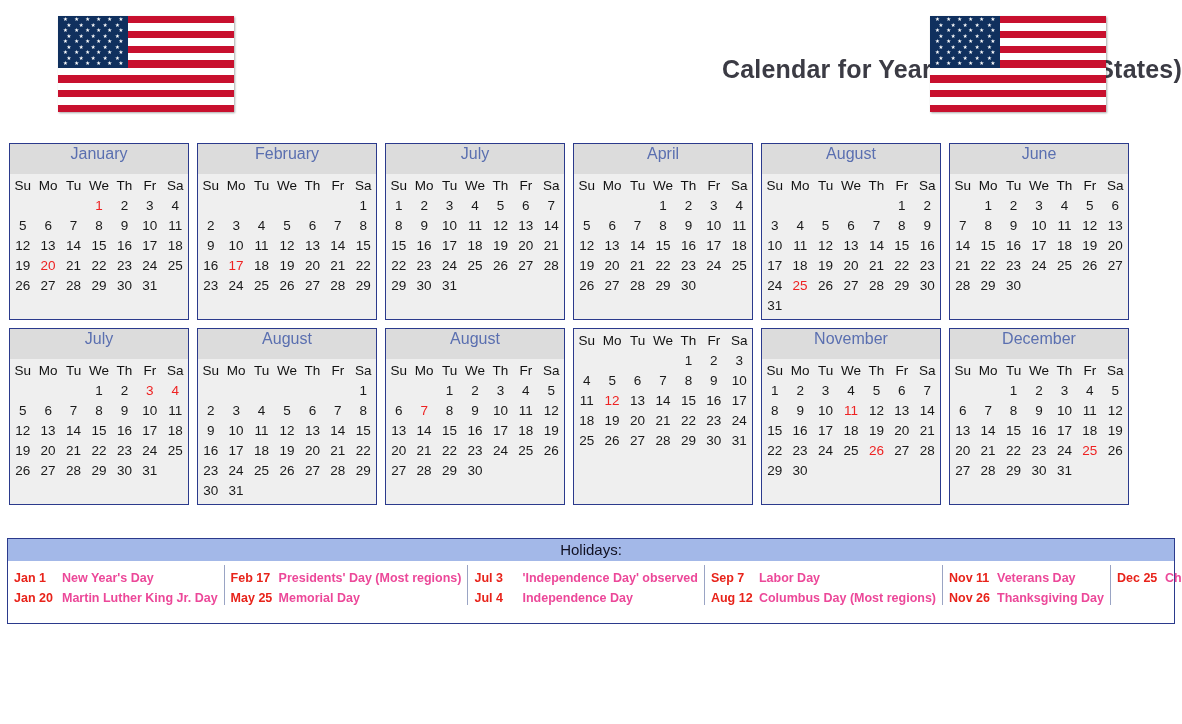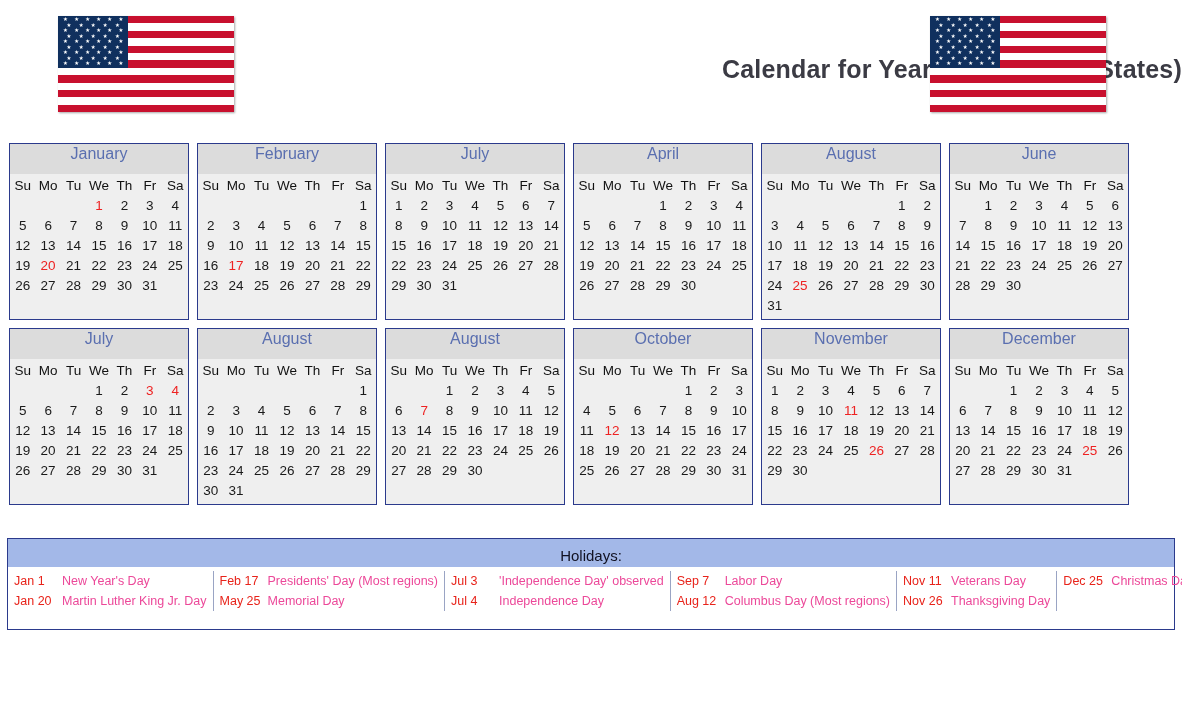--- a/index.html
+++ b/index.html
@@ -129,40 +129,41 @@
     width: 1168px;
     border: 1px solid #2b3a8c;
     background: #ffffff;
     box-sizing: border-box;
   }
   .holidays-title {
     background: #a3b8e8;
     color: #111122;
     text-align: center;
     font-size: 15px;
-    padding: 8px 0 3px;
+    padding: 2px 0 3px;
   }
   .holidays-body {
     display: flex;
     padding: 4px 0 18px;
     box-sizing: border-box;
     min-height: 62px;
   }
   .hol-col {
     flex: 1 1 0;
     padding: 0 6px;
     box-sizing: border-box;
     border-right: 1px solid #9aa4c4;
   }
   .hol-col:last-child { border-right: none; }
   .hol-row {
     display: flex;
-    align-items: center;
+    align-items: flex-end;
     height: 20px;
     white-space: nowrap;
+    font-weight: bold;
   }
   .hol-date {
     color: #e8231a;
     font-size: 12.5px;
     min-width: 44px;
     flex: 0 0 auto;
   }
   .hol-name {
     color: #ec4899;
     font-size: 12.5px;
@@ -941,21 +942,20 @@
             <td>30</td>
             <td class="empty"></td>
             <td class="empty"></td>
             <td class="empty"></td>
           </tr>
         </tbody>
       </table>
       <div class="month-pad" style="height: 20px;"></div>
     </div>
     <div class="month">
-      <div class="month-name">October</div>
       <table class="month-grid">
         <thead>
           <tr>
             <th>Su</th>
             <th>Mo</th>
             <th>Tu</th>
             <th>We</th>
             <th>Th</th>
             <th>Fr</th>
             <th>Sa</th>

